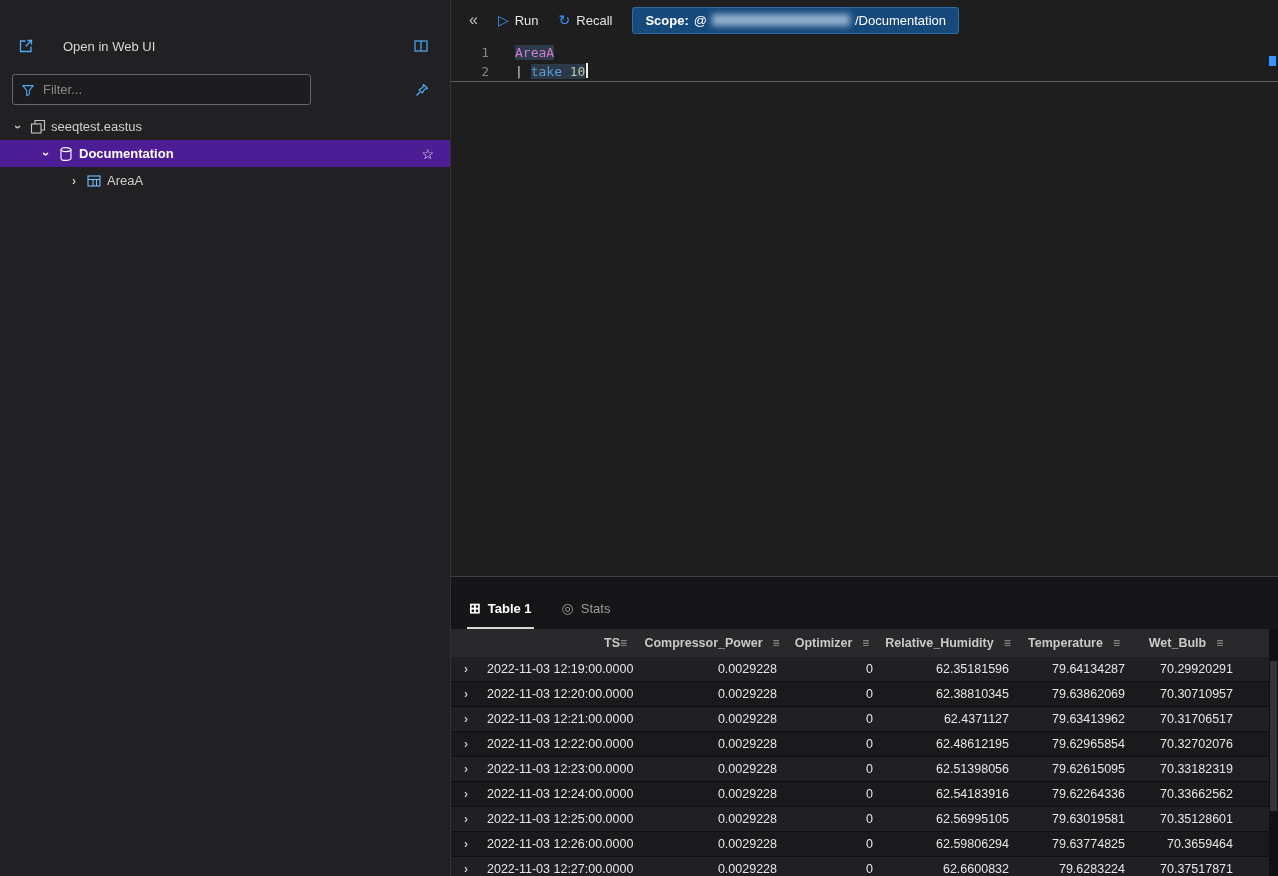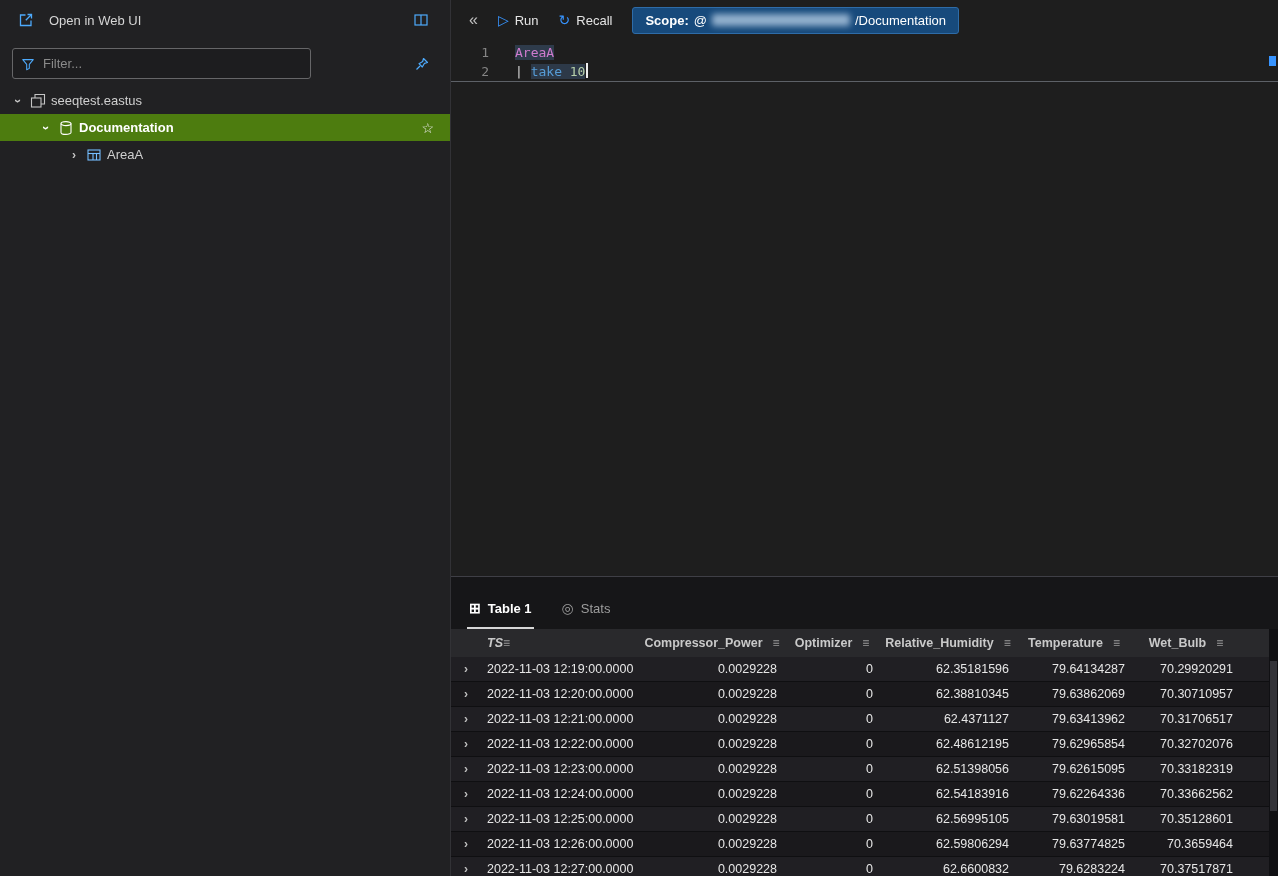--- a/index.html
+++ b/index.html
@@ -3,34 +3,34 @@
 <meta charset="utf-8">
 <style>
   * { box-sizing: border-box; margin: 0; padding: 0; }
   html,body { width:1278px; height:876px; overflow:hidden; background:#1e1e1e;
               font-family:"Liberation Sans", sans-serif; }
   .app { display:flex; width:1278px; height:876px; }
 
   
   .sidebar { width:451px; flex:none; background:#212123; border-right:1px solid #323236;
              display:flex; flex-direction:column; color:#cfcfcf; }
-  .sb-header { height:40px; display:flex; align-items:center; padding:0 16px 0 14px; gap:10px; }
+  .sb-header { height:40px; display:flex; align-items:center; padding:0 16px 0 14px; gap:24px;margin-top:26px; }
   .sb-title { font-size:13px; color:#d6d6d6; }
   .sb-header .right { margin-left:auto; display:flex; }
   .filter-row { display:flex; align-items:center; padding:8px 20px 8px 12px; }
   .filter-box { width:299px; height:31px; border:1px solid #666668; border-radius:3px;
                 background:#1d1d1f; display:flex; align-items:center; padding:0 8px; gap:8px; }
   .filter-box input { flex:1; background:transparent; border:none; outline:none;
                       color:#84cc16; font-size:13px; font-family:"Liberation Sans",sans-serif; }
   .filter-box input::placeholder { color:#8a8a8a; }
   .filter-row .right { margin-left:auto; display:flex; }
   .tree { }
   .tree-row { height:27px; display:flex; align-items:center; font-size:13px; color:#cfcfcf;
               cursor:pointer; position:relative; }
-  .tree-row.selected { background:#4d7c0f; color:#ffffff; }
+  .tree-row.selected { background:#4c1d95; color:#ffffff; }
   .tree-row.selected .lbl { font-weight:700; }
   .chevglyph { display:inline-flex; width:16px; justify-content:center; font-size:12px;
                color:#c5c5c5; font-weight:700; }
   .tree-row.selected .chevglyph { color:#fff; }
   .rot90 { transform:rotate(90deg); }
   .tree-ico { width:16px; height:16px; margin:0 5px 0 4px; flex:none; }
   .ind0 { margin-left:10px; } .ind1 { margin-left:38px; } .ind2 { margin-left:66px; }
   .star { margin-left:auto; margin-right:16px; font-size:14px; color:#eaeaea; }
 
   
@@ -70,21 +70,21 @@
   .tabs { height:52px; flex:none; display:flex; align-items:flex-end; padding:0 0 0 16px; gap:26px; }
   .tab { display:flex; align-items:center; gap:7px; height:40px; padding:0 2px;
          border-bottom:2px solid transparent; color:#9d9d9d; font-size:13px; cursor:pointer; }
   .tab.active { color:#ffffff; font-weight:700; border-bottom-color:#d7d7d7; }
   .tab .tico { font-size:14px; }
   .gridwrap { flex:1; position:relative; padding-right:9px; }
   .gcols { display:grid; grid-template-columns:30px 166px 144px 96px 136px 116px 108px minmax(0,1fr); }
   .ghead { height:28px; background:#29292c; align-items:center; color:#c9c9c9;
            font-size:12.5px; font-weight:700; }
   .hcell { display:flex; align-items:center; height:100%; cursor:pointer; }
-  .hcell.hts { justify-content:flex-start; padding:0 20px 0 6px;font-style:italic; }
+  .hcell.hts { justify-content:flex-end; padding:0 20px 0 6px; }
   .hcell.hnum { justify-content:center; gap:10px; padding-right:14px; }
   .menu-ico { font-size:12px; color:#9b9b9b; font-weight:400; cursor:pointer; }
   .trow { height:25px; align-items:center; font-size:12.5px; color:#e6e6e6;
           border-bottom:1px solid #0f0f11; background:#201f23; cursor:default; }
   .trow:nth-child(even) { background:#1a191c; }
   .cell { overflow:hidden; white-space:nowrap; }
   .c-exp { display:flex; justify-content:center; }
   .rowchev { font-size:12px; color:#c0c0c0; font-weight:700; cursor:pointer; }
   .cellv.ts { padding-left:6px; }
   .cellv.num { text-align:right; padding-right:14px; }

